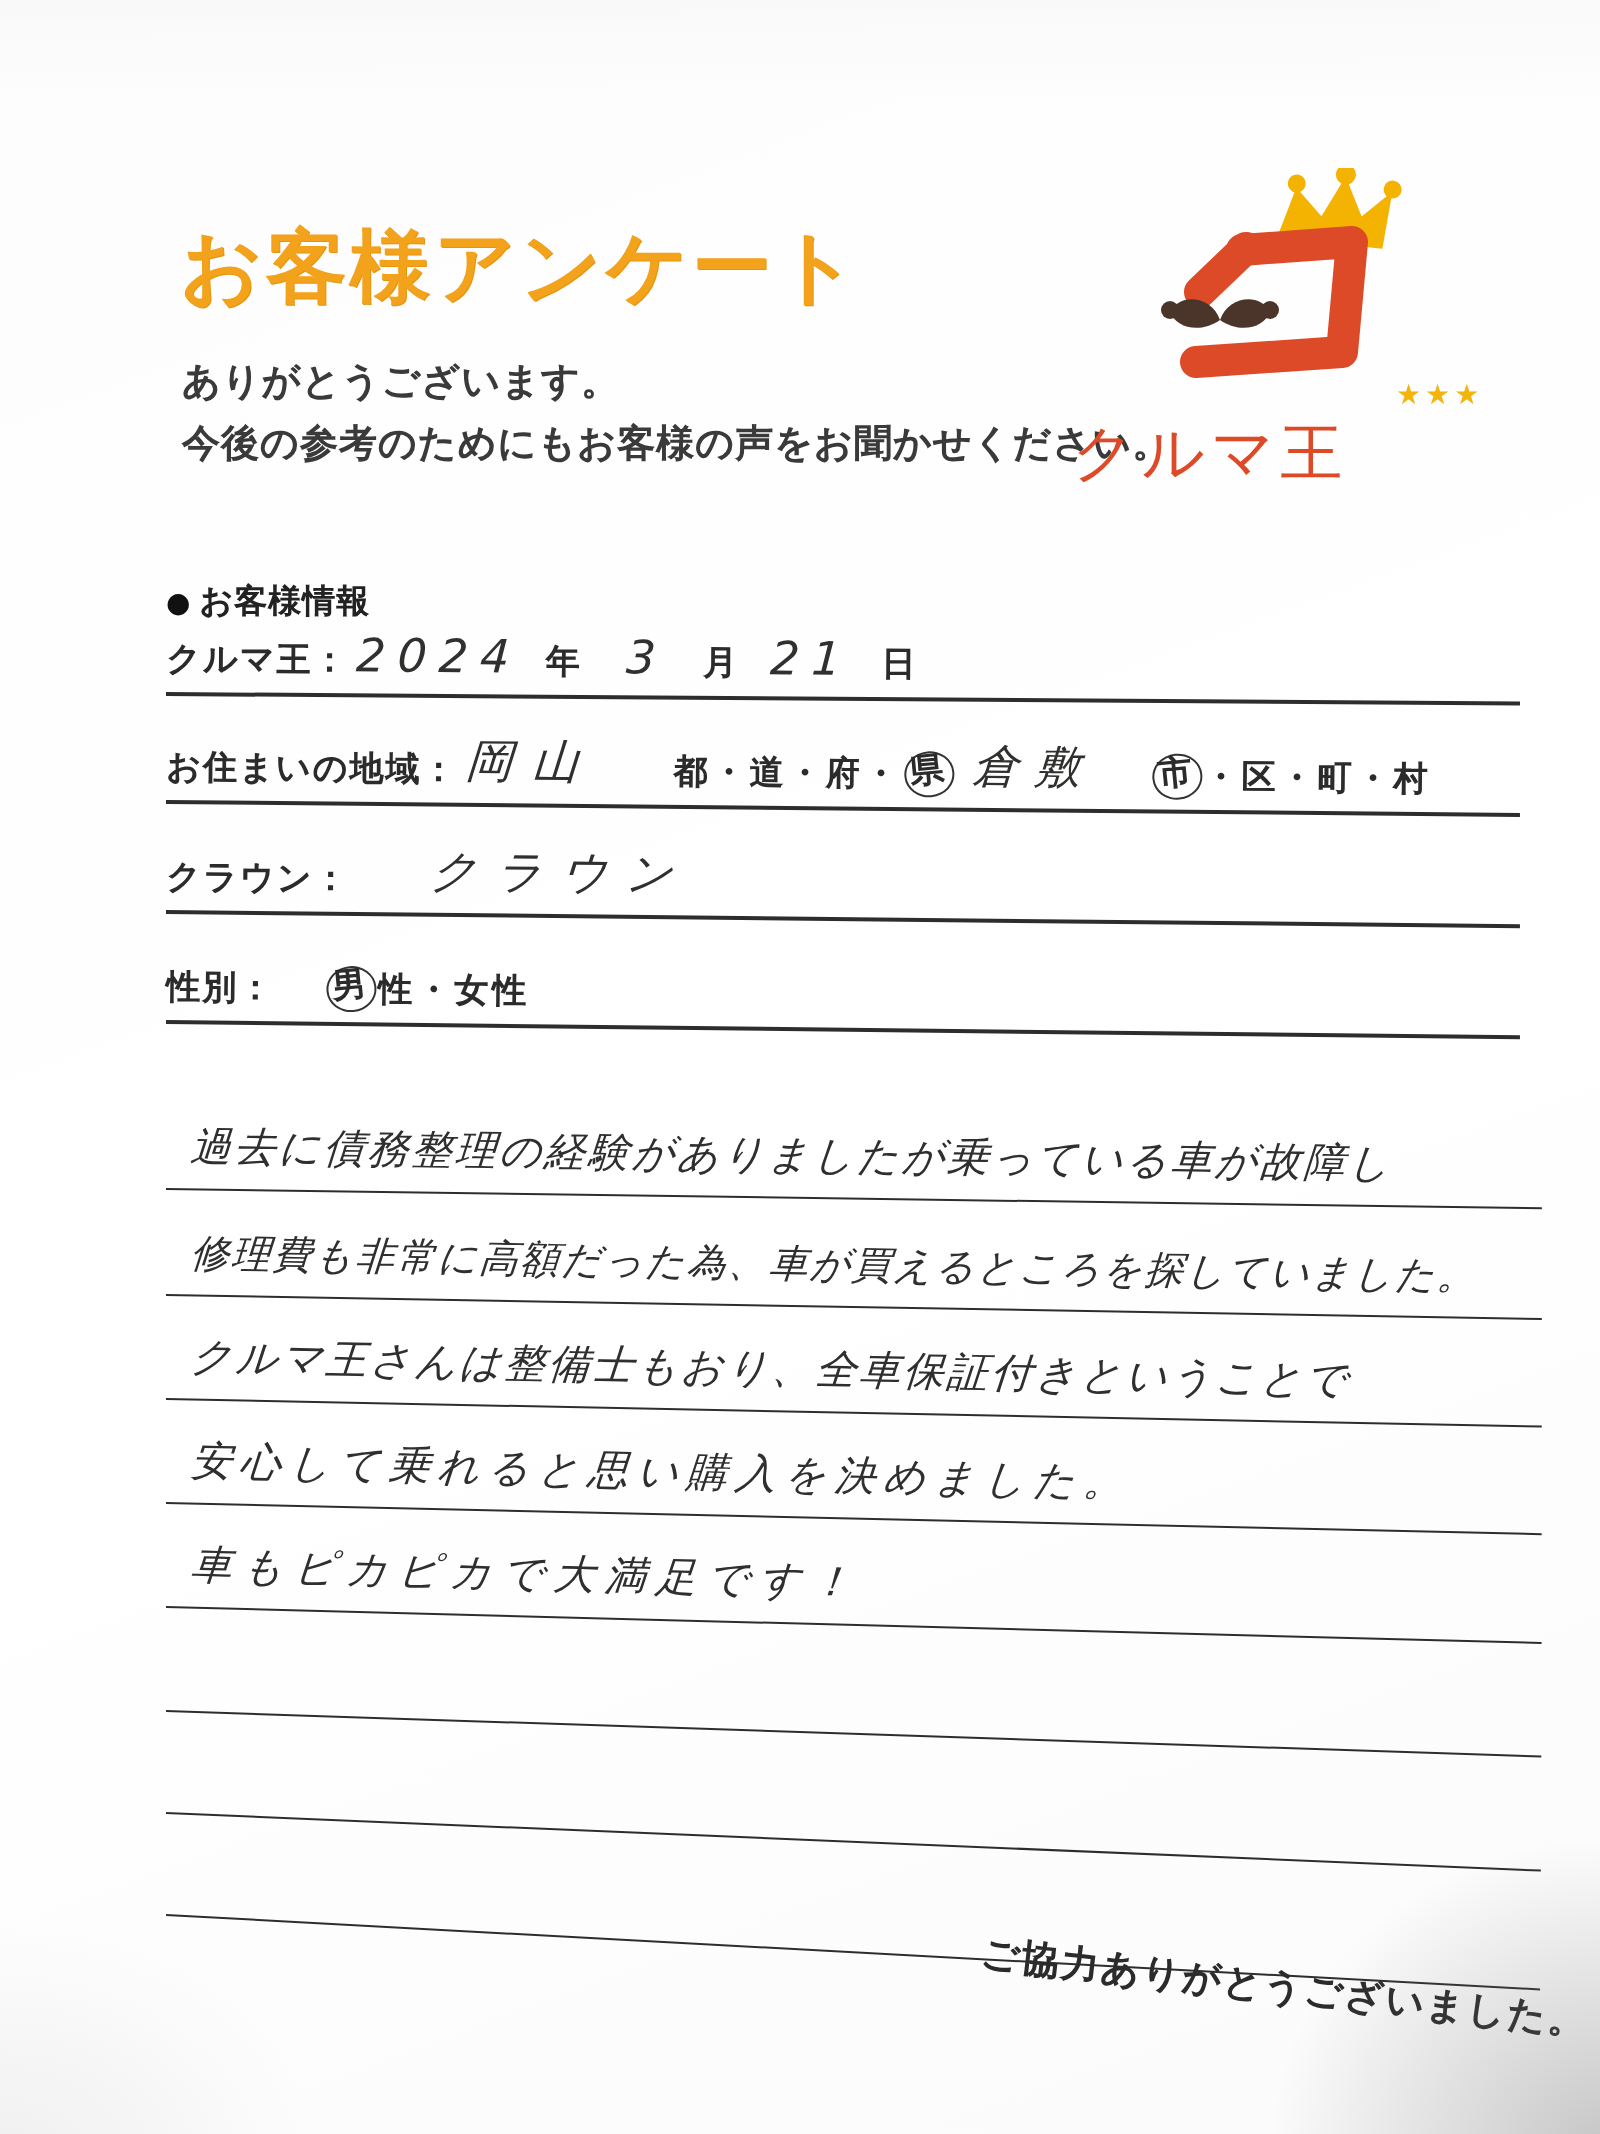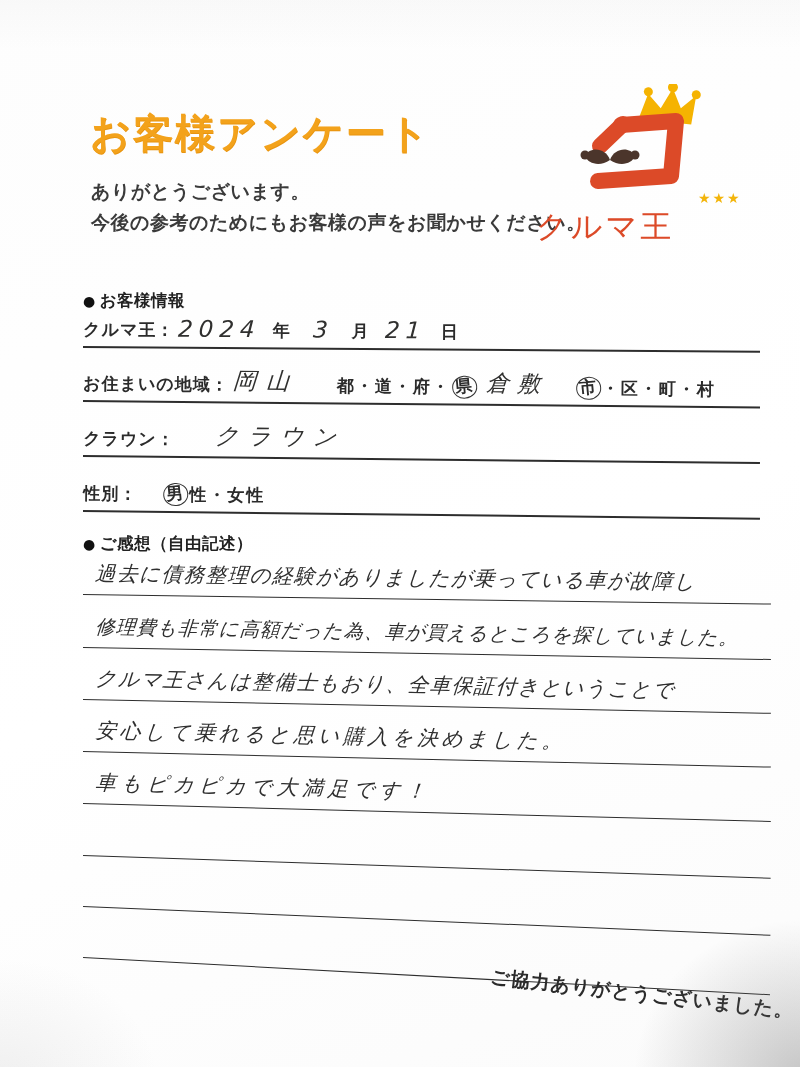--- a/index.html
+++ b/index.html
@@ -180,23 +180,20 @@
     <span class="form-label">クラウン：</span>
     <span class="hand hand-lg" style="margin-left: 40px; letter-spacing: 9px;">クラウン</span>
   </div>
 
   <div class="form-row" style="top: 467px; height: 45px; transform: rotate(0.65deg);">
     <span class="form-label">性別：</span>
     <span class="opts circled" style="margin-left: 26px; border-width: 1.9px;">男</span>
     <span class="opts">性・女性</span>
   </div>
 
-  <div class="section-head" style="top: 533px;">
-    <span class="bullet">●</span><span>ご感想（自由記述）</span>
-  </div>
 
   <div class="fb-row" style="top: 542px; transform: rotate(0.8deg);">
     <span class="fb-text hand">過去に債務整理の経験がありましたが乗っている車が故障し</span>
   </div>
   <div class="fb-row" style="top: 595px; transform: rotate(1.0deg);">
     <span class="fb-text hand" style="font-size: 19.5px; letter-spacing: 1px;">修理費も非常に高額だった為、車が買えるところを探していました。</span>
   </div>
   <div class="fb-row" style="top: 647px; transform: rotate(1.15deg);">
     <span class="fb-text hand">クルマ王さんは整備士もおり、全車保証付きということで</span>
   </div>

